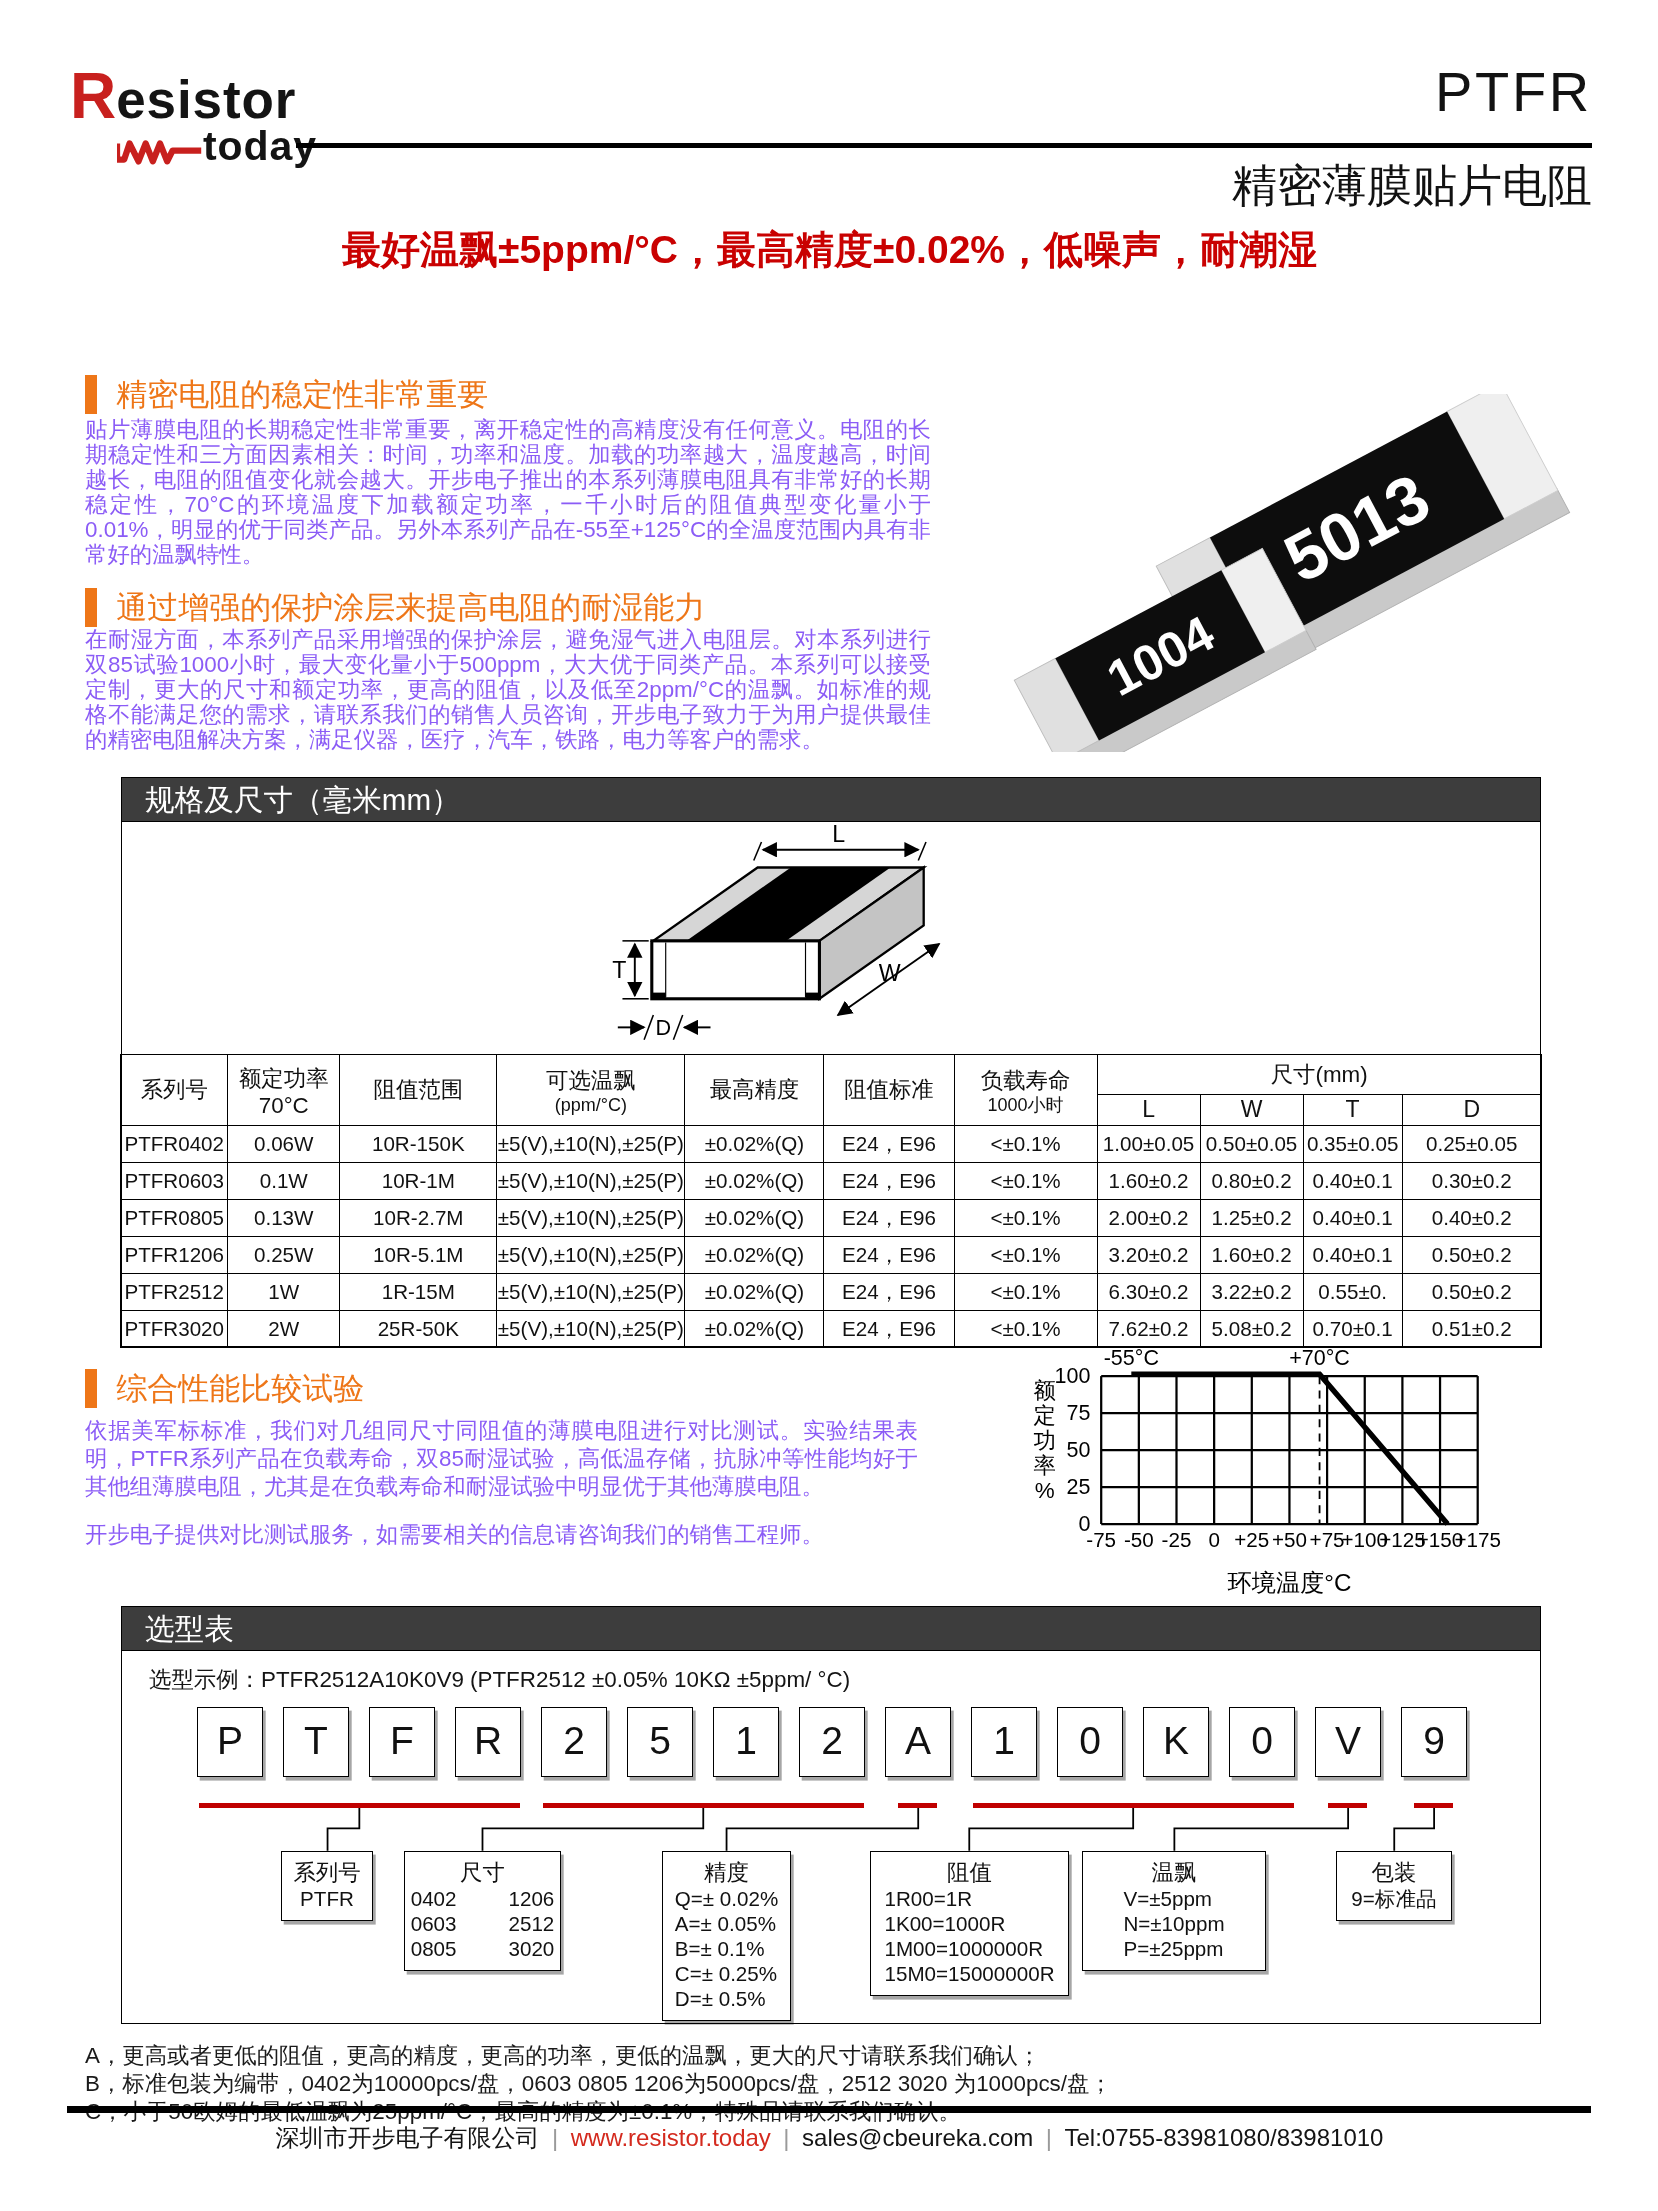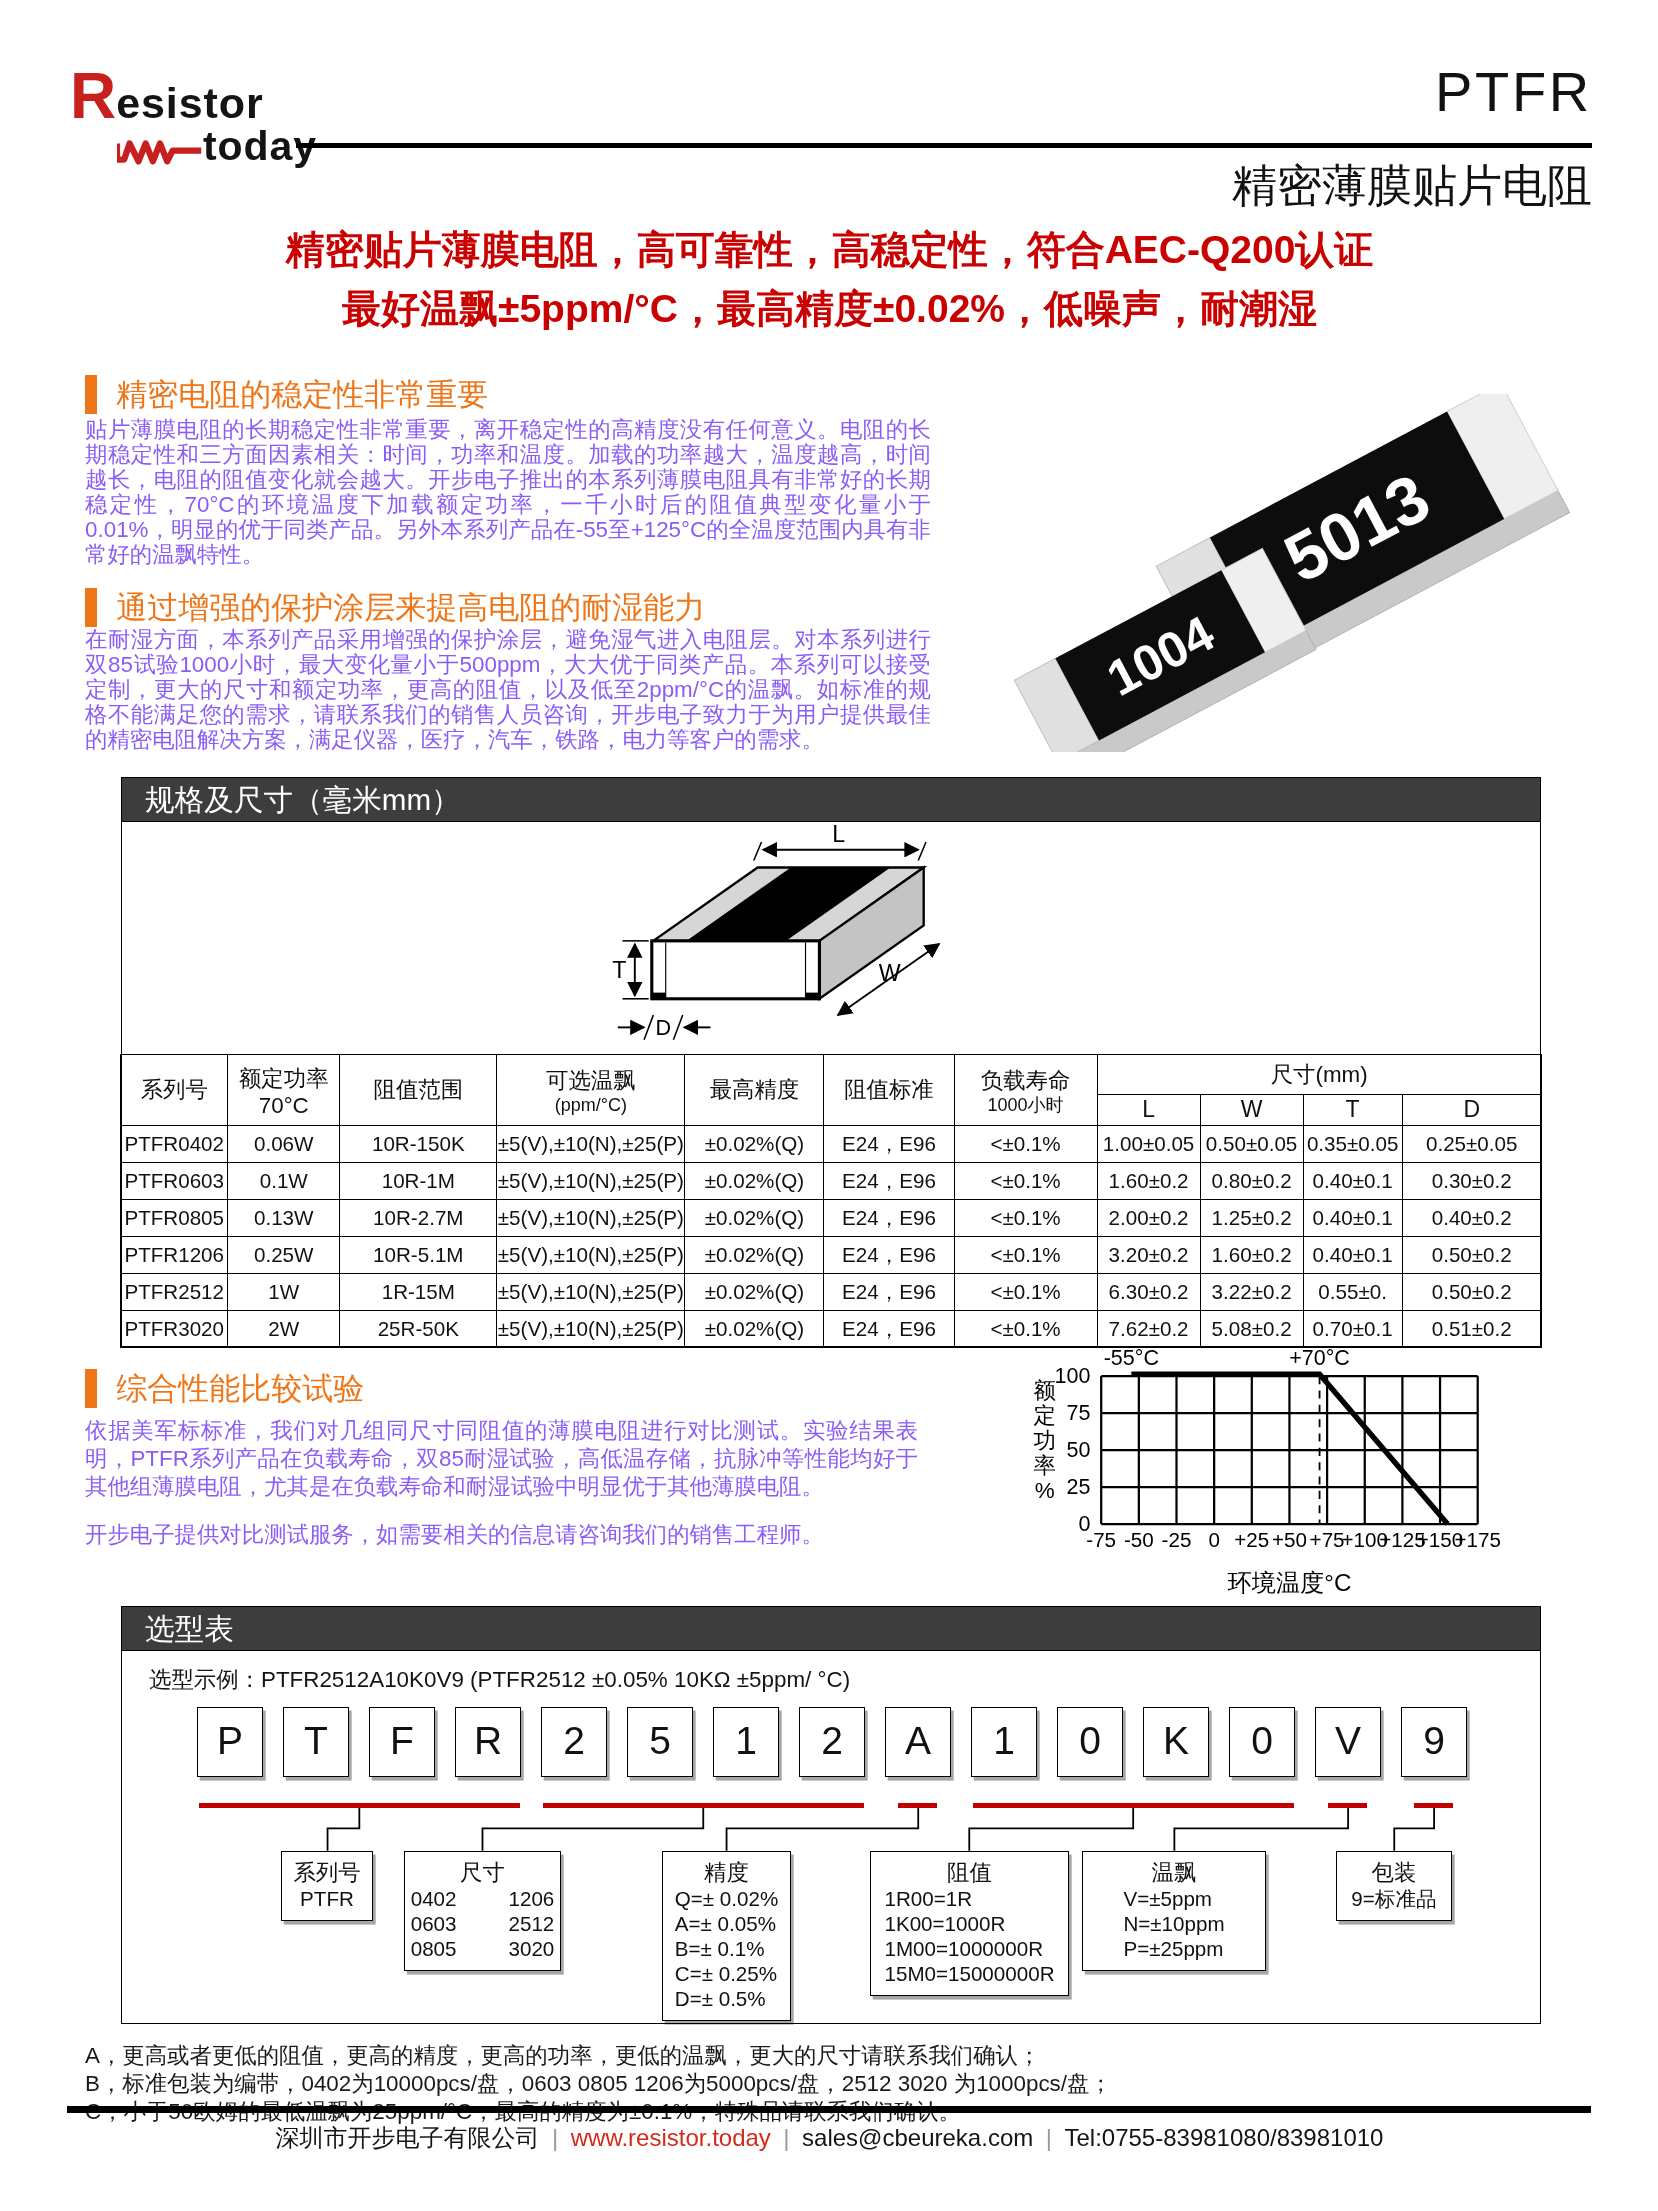--- a/index.html
+++ b/index.html
@@ -7,21 +7,21 @@
     position:relative; width:1659px; height:2211px; margin:0 auto;
     background:#ffffff; overflow:hidden;
     font-family:"Liberation Sans","DejaVu Sans",sans-serif; color:#111;
   }
   .abs { position:absolute; }
 
   
   .logo { left:70px; top:59px; width:251px; height:116px; }
   .logo-line1 { position:absolute; left:0; top:0; white-space:nowrap; }
   .logo-r { color:#c8201e; font-size:64px; font-weight:bold; }
-  .logo-rest { color:#141414; font-size:43px; font-weight:bold; letter-spacing:0.9px; }
+  .logo-rest { color:#141414; font-size:53px; font-weight:bold; letter-spacing:0.9px; }
   .logo-line2 { position:absolute; left:47px; top:64px; white-space:nowrap; }
   .logo-zigzag { vertical-align:-5.4px; }
   .logo-today { color:#141414; font-size:41px; font-weight:bold; letter-spacing:0.9px; }
   .product-code { right:67px; top:59px; font-size:56px; letter-spacing:2.7px; color:#121212; }
   .header-rule { left:296px; top:143px; width:1296px; height:4.5px; background:#000; }
   .header-subtitle { right:67px; top:156px; font-size:45px; font-weight:500; color:#121212; }
 
   
   .headline { left:0; top:220px; width:100%; text-align:center;
     color:#c90101; font-size:39px; font-weight:bold; line-height:59px; }
@@ -85,21 +85,20 @@
       <svg class="logo-zigzag" width="86" height="27" viewBox="0 0 96 30">
         <polyline points="0,6 0,24 8,24 14,6 24,26 32,6 40,26 48,6 56,26 62,14 94,14" fill="none" stroke="#c8201e" stroke-width="7" stroke-linejoin="round"></polyline>
       </svg><span class="logo-today">today</span>
     </div>
   </div>
   <div class="abs product-code">PTFR</div>
   <div class="abs header-rule"></div>
   <div class="abs header-subtitle">精密薄膜贴片电阻</div>
 
   <div class="abs headline">
-    <div>精密贴片薄膜电阻，高可靠性，高稳定性，符合AEC-Q200认证</div>
     <div>最好温飘±5ppm/°C，最高精度±0.02%，低噪声，耐潮湿</div>
   </div>
 
   <div class="abs sec-heading" style="top:374px;">
     <div class="sec-bar"></div>
     <div class="sec-title">精密电阻的稳定性非常重要</div>
   </div>
   <div class="abs body-para" style="top:417px;">贴片薄膜电阻的长期稳定性非常重要，离开稳定性的高精度没有任何意义。电阻的长期稳定性和三方面因素相关：时间，功率和温度。加载的功率越大，温度越高，时间越长，电阻的阻值变化就会越大。开步电子推出的本系列薄膜电阻具有非常好的长期稳定性，70°C的环境温度下加载额定功率，一千小时后的阻值典型变化量小于0.01%，明显的优于同类产品。另外本系列产品在-55至+125°C的全温度范围内具有非常好的温飘特性。</div>
 
   <svg class="abs" style="left:981px; top:394px;" width="591" height="358" viewBox="0 0 660 400">

